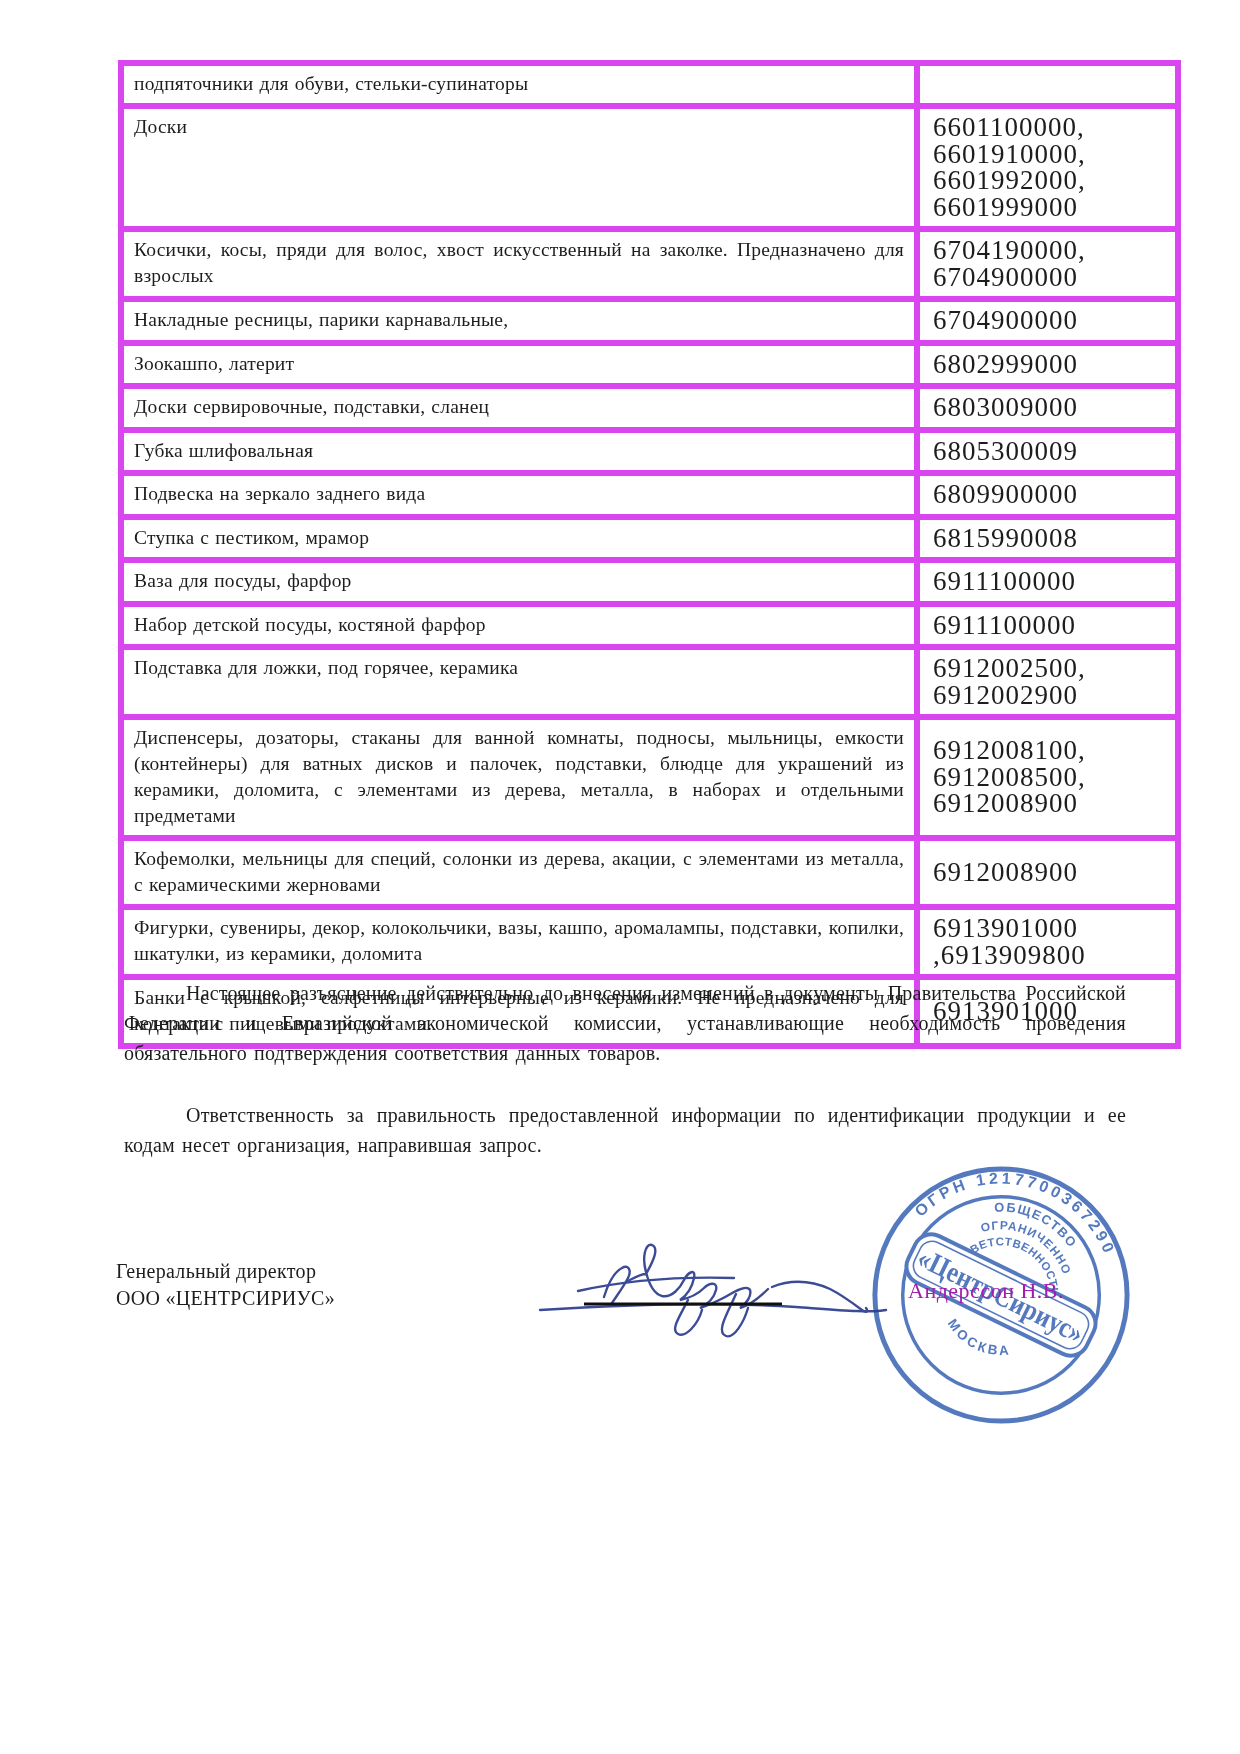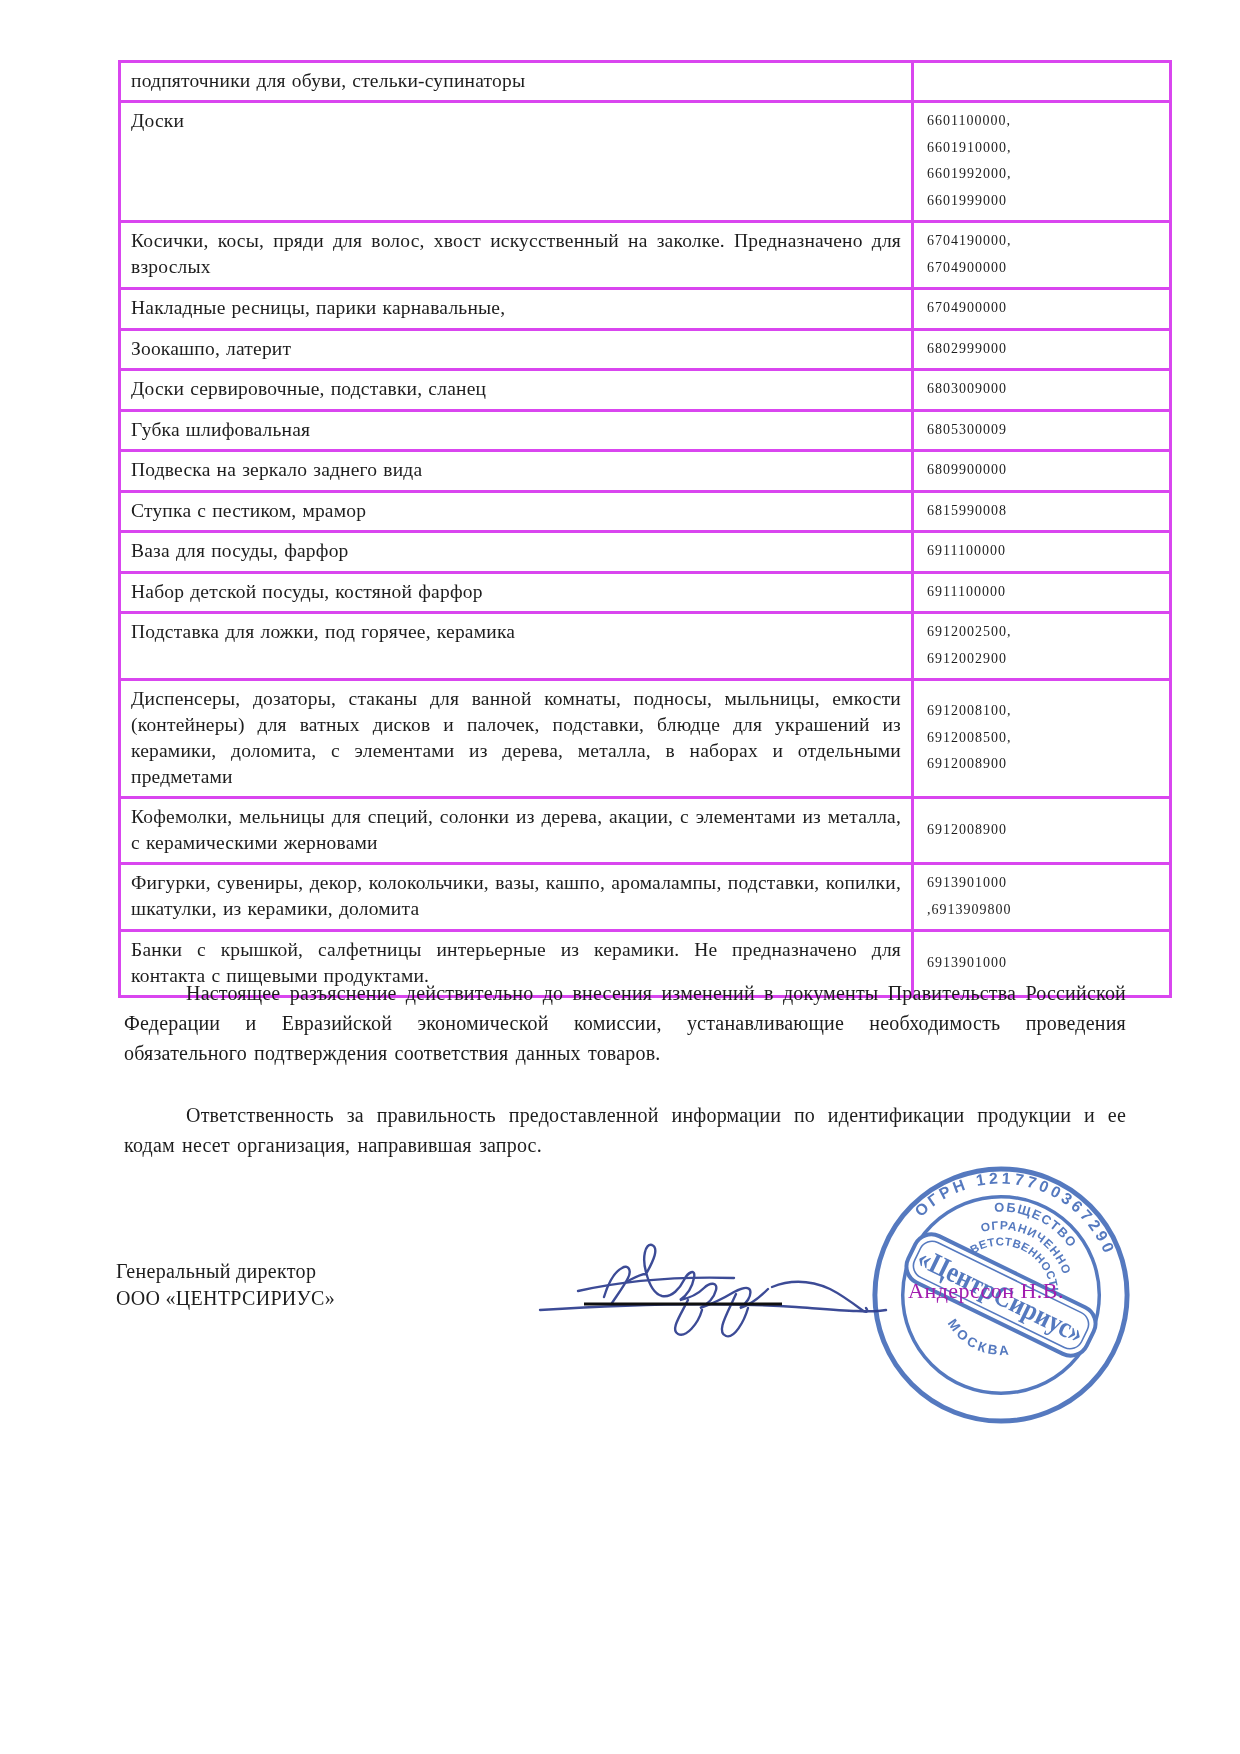--- a/index.html
+++ b/index.html
@@ -8,27 +8,27 @@
     background:#ffffff; overflow:hidden;
     font-family:"Liberation Serif","DejaVu Serif",serif; color:#1d1d1d;
   }
   
   .doc-table{
     position:absolute; left:118px; top:60px; width:1002px;
     border-collapse:collapse; table-layout:fixed;
     font-size:19.5px; line-height:26px;
   }
   .doc-table td{
-    border:3px solid #d946ef; padding:5px 10px 6px 10px; vertical-align:top;
+    border:6px solid #d946ef; padding:5px 10px 6px 10px; vertical-align:top;
     letter-spacing:.2px; word-spacing:1px;
   }
   .doc-table td.desc{ width:770px; text-align:justify; }
   .doc-table td.codes{
     width:232px; vertical-align:middle; padding-left:13px;
-    font-size:14px; letter-spacing:1px; white-space:nowrap;
+    font-size:27px; letter-spacing:1px; white-space:nowrap;
   }
   .doc-table td.codes div{ line-height:26.5px; }
   
   .paragraphs{ position:absolute; left:112px; top:978px; width:1014px; }
   .paragraphs p{
     margin:0 0 32px 12px; text-align:justify; text-indent:62px;
     font-size:20px; line-height:30px; letter-spacing:.2px; word-spacing:2px;
   }
   
   .director{ position:absolute; left:116px; top:1258px; font-size:20px; line-height:27px; letter-spacing:.3px; }

